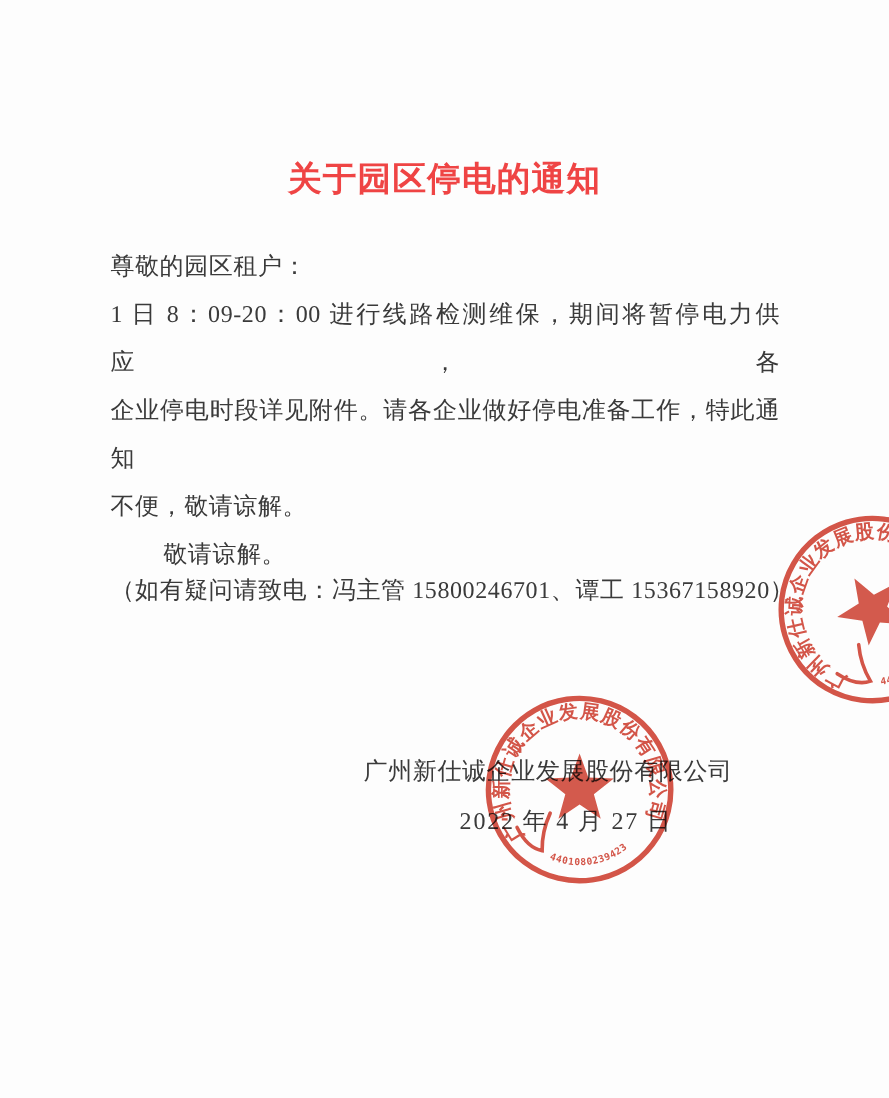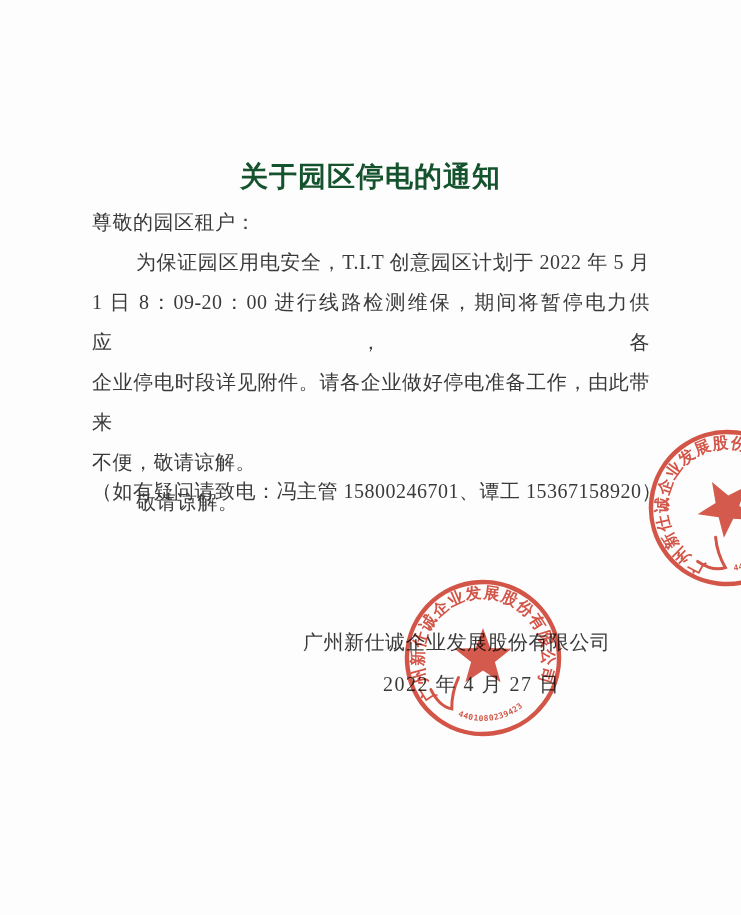--- a/index.html
+++ b/index.html
@@ -8,21 +8,21 @@
     width:741px;height:915px;
     background:#fdfdfd;
     overflow:hidden;
     font-family:"Liberation Serif","DejaVu Serif",serif;
     color:#3a3a3a;
   }
   .title{
     position:absolute;top:130px;left:0;width:100%;
     text-align:center;
     font-family:"Liberation Sans","DejaVu Sans",sans-serif;
-    font-size:28px;font-weight:700;color:#14532d;letter-spacing:1px;margin-top:28px;
+    font-size:28px;font-weight:700;color:#ef4444;letter-spacing:1px;
   }
   .body-block{
     position:absolute;left:92px;top:202px;width:558px;
     font-size:20px;line-height:40px;letter-spacing:0.5px;
   }
   .line{min-height:40px;}
   .indent{text-indent:44px;}
   .fill{text-align:justify;text-align-last:justify;}
   .contact{
     position:absolute;left:92px;top:478px;
@@ -59,23 +59,22 @@
 </style>
 </head>
 <body>
 
 <div class="page">
 
   <div class="title">关于园区停电的通知</div>
 
   <div class="body-block">
     <div class="line">尊敬的园区租户：</div>
-    <div class="line indent fill">为保证园区用电安全，T.I.T 创意园区计划于 2022 年 5 月</div>
     <div class="line fill">1 日 8：09-20：00 进行线路检测维保，期间将暂停电力供应，各</div>
-    <div class="line fill">企业停电时段详见附件。请各企业做好停电准备工作，由此带来</div>
+    <div class="line fill">企业停电时段详见附件。请各企业做好停电准备工作，特此通知</div>
     <div class="line">不便，敬请谅解。</div>
     <div class="line indent">敬请谅解。</div>
   </div>
 
   <div class="contact">（如有疑问请致电：冯主管 15800246701、谭工 15367158920）</div>
 
   <div class="company">广州新仕诚企业发展股份有限公司</div>
 
   <div class="date">2022 年 4 月 27 日</div>
 

